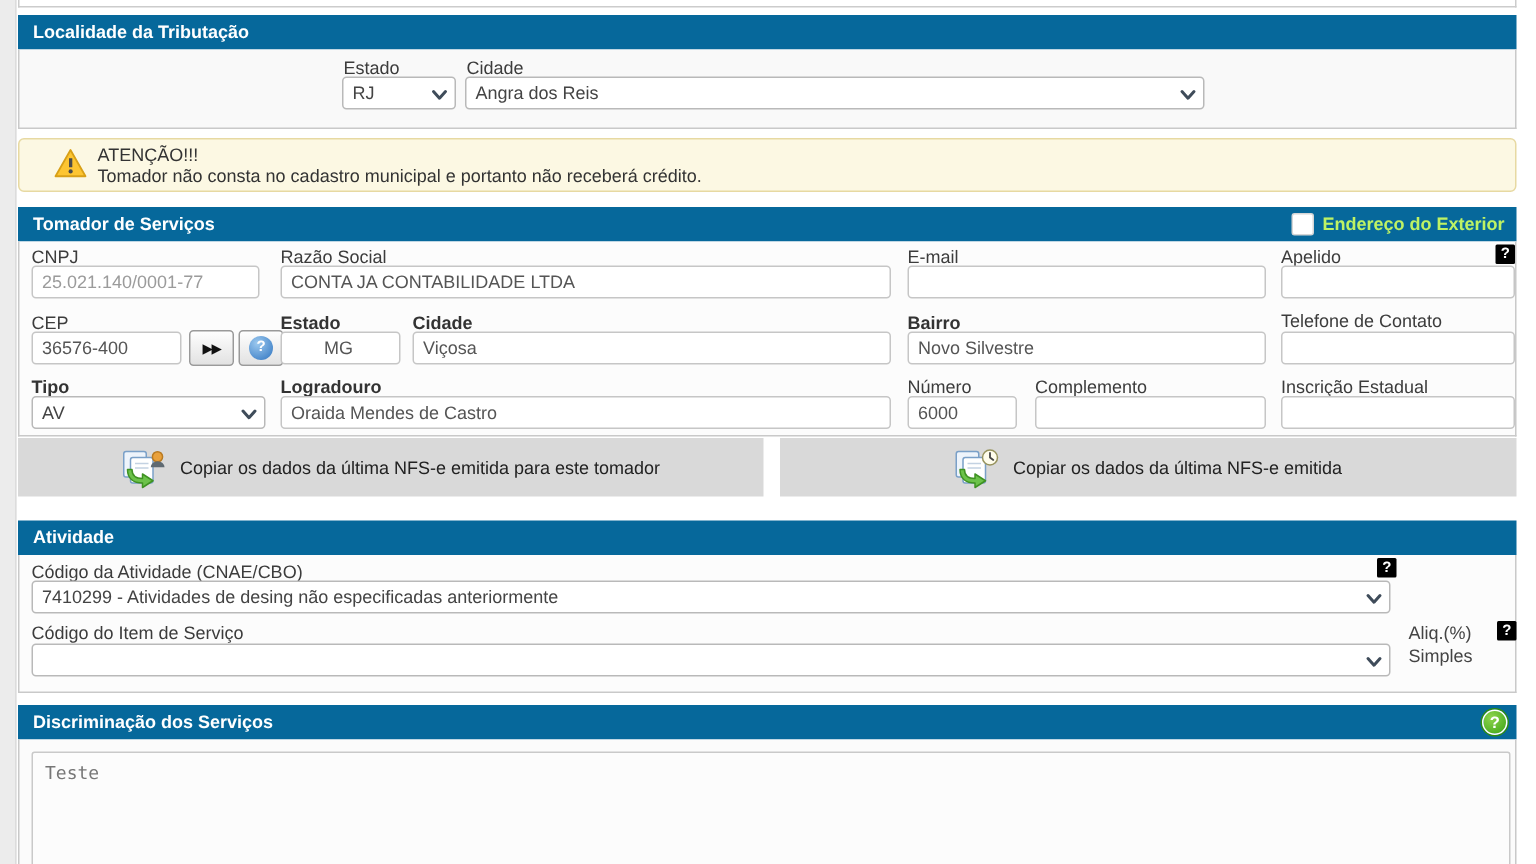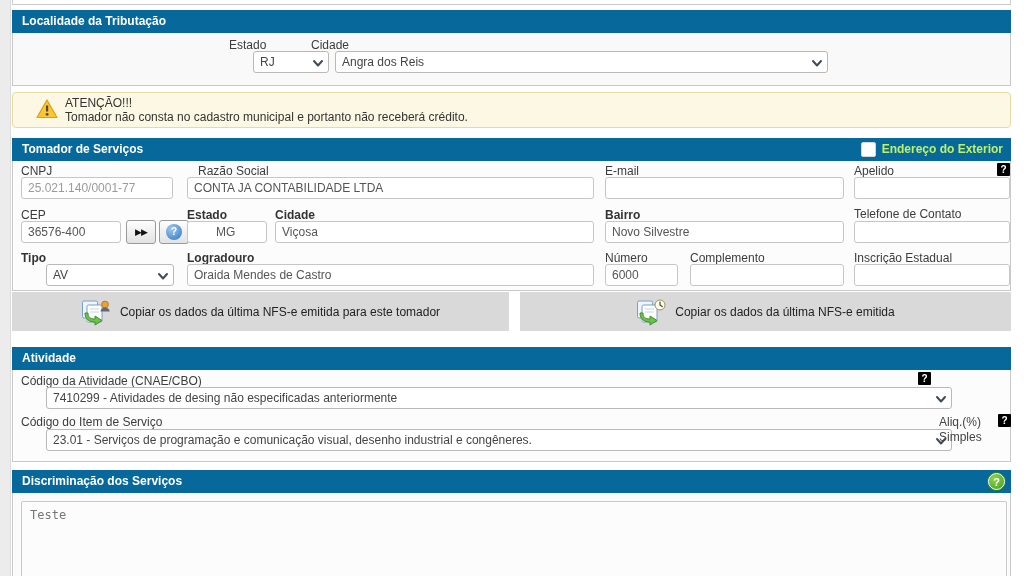--- a/index.html
+++ b/index.html
@@ -10,21 +10,21 @@
   .sec-h{position:absolute;left:12px;width:999px;height:23px;background:#06689b;color:#fff;
          font-size:12px;font-weight:bold;line-height:23px;padding-left:10px;box-sizing:border-box;}
   .panel{position:absolute;left:12px;width:999px;background:#fbfbfb;border:1px solid #c9c9c9;border-top:none;box-sizing:border-box;}
   .lbl{position:absolute;font-size:12px;color:#3c3c3c;white-space:nowrap;}
   .lbl.b{font-weight:bold;color:#333;}
   .tfield{position:absolute;height:22px;border:1px solid #c6c6c6;border-radius:3px;background:#fff;
           font-family:"Liberation Sans",sans-serif;font-size:12px;color:#555;padding:0 6px;box-sizing:border-box;outline:none;}
   .tfield.dim{color:#9b9b9b;}
   .sel{position:absolute;height:22px;background:#fff;border:1px solid #b9b9b9;border-radius:3px;
        font-size:12px;color:#444;line-height:20px;padding:0 20px 0 6px;box-sizing:border-box;cursor:pointer;
-       white-space:nowrap;overflow:hidden;margin-left:25px;}
+       white-space:nowrap;overflow:hidden;}
   .chev{position:absolute;right:4px;top:5px;width:12px;height:12px;}
   .help-black{position:absolute;width:13px;height:13px;background:#000;color:#fff;font-size:10px;font-weight:bold;
               line-height:13px;text-align:center;border-radius:1px;cursor:pointer;}
   .warnbox{position:absolute;left:12px;top:92px;width:997px;height:34px;background:#fcf8e3;
            border:1px solid #e7d9a2;border-radius:4px;}
   .warn-title{position:absolute;left:52px;top:3px;font-size:12px;color:#333;}
   .warn-msg{position:absolute;left:52px;top:17px;font-size:12px;color:#333;}
   .cb{position:absolute;width:13px;height:13px;background:#fff;border:1px solid #d6d6d6;border-radius:2px;cursor:pointer;}
   .hdr-right{position:absolute;right:8px;top:0;height:23px;display:flex;align-items:center;gap:6px;}
   .hdr-right .cb{position:static;}
@@ -86,21 +86,21 @@
     <span>Tomador de Serviços</span>
     <div class="hdr-right">
       <div class="cb"></div>
       <span>Endereço do Exterior</span>
     </div>
   </div>
   <div class="panel" style="top:161px;height:130px;background:#fcfcfc">
 
     <div class="lbl" style="left:8px;top:3px">CNPJ</div>
     <input class="tfield dim" style="left: 8px; top: 16px; width: 152px;" value="25.021.140/0001-77">
-    <div class="lbl" style="left:185px;top:3px">Razão Social</div>
+    <div class="lbl" style="left:174px;top:3px">Razão Social</div>
     <input class="tfield" style="left: 174px; top: 16px; width: 407px;" value="CONTA JA CONTABILIDADE LTDA">
     <div class="lbl" style="left:592px;top:3px">E-mail</div>
     <input class="tfield" style="left: 592px; top: 16px; width: 239px;" value="">
     <div class="lbl" style="left:841px;top:3px">Apelido</div>
     <div class="help-black" style="left:984px;top:2px">?</div>
     <input class="tfield" style="left: 841px; top: 16px; width: 156px;" value="">
 
     <div class="lbl" style="left:8px;top:47px">CEP</div>
     <input class="tfield" style="left: 8px; top: 60px; width: 100px;" value="36576-400">
     <div class="mini-btn" style="left:113px;top:59px">
@@ -112,21 +112,21 @@
     <div class="lbl b" style="left:174px;top:47px">Estado</div>
     <input class="tfield" style="left: 174px; top: 60px; width: 80px; padding-left: 28px;" value="MG">
     <div class="lbl b" style="left:262px;top:47px">Cidade</div>
     <input class="tfield" style="left: 262px; top: 60px; width: 319px;" value="Viçosa">
     <div class="lbl b" style="left:592px;top:47px">Bairro</div>
     <input class="tfield" style="left: 592px; top: 60px; width: 239px;" value="Novo Silvestre">
     <div class="lbl" style="left:841px;top:46px">Telefone de Contato</div>
     <input class="tfield" style="left: 841px; top: 60px; width: 156px;" value="">
 
     <div class="lbl b" style="left:8px;top:90px">Tipo</div>
-    <div class="sel" style="left:8px;top:103px;width:128px">
+    <div class="sel" style="left:8px;top:103px;width:156px">
       <span>AV</span>
       <svg class="chev" viewBox="0 0 12 12">
           <polyline points="2,4 6,8.5 10,4" fill="none" stroke="#3f4c5a" stroke-width="2" stroke-linecap="round" stroke-linejoin="round"></polyline>
         </svg>
     </div>
     <div class="lbl b" style="left:174px;top:90px">Logradouro</div>
     <input class="tfield" style="left: 174px; top: 103px; width: 407px;" value="Oraida Mendes de Castro">
     <div class="lbl" style="left:592px;top:90px">Número</div>
     <input class="tfield" style="left: 592px; top: 103px; width: 73px;" value="6000">
     <div class="lbl" style="left:677px;top:90px">Complemento</div>
@@ -167,21 +167,20 @@
     <div class="lbl" style="left:8px;top:4px">Código da Atividade (CNAE/CBO)</div>
     <div class="help-black" style="left:905px;top:2px">?</div>
     <div class="sel" style="left:8px;top:17px;width:906px">
       <span>7410299 - Atividades de desing não especificadas anteriormente</span>
       <svg class="chev" viewBox="0 0 12 12">
           <polyline points="2,4 6,8.5 10,4" fill="none" stroke="#3f4c5a" stroke-width="2" stroke-linecap="round" stroke-linejoin="round"></polyline>
         </svg>
     </div>
     <div class="lbl" style="left:8px;top:45px">Código do Item de Serviço</div>
     <div class="sel" style="left:8px;top:59px;width:906px">
-      <span>23.01 - Serviços de programação e comunicação visual, desenho industrial e congêneres.</span>
       <svg class="chev" viewBox="0 0 12 12">
           <polyline points="2,4 6,8.5 10,4" fill="none" stroke="#3f4c5a" stroke-width="2" stroke-linecap="round" stroke-linejoin="round"></polyline>
         </svg>
     </div>
     <div class="aliq" style="left:926px;top:45px">Aliq.(%)</div>
     <div class="aliq" style="left:926px;top:60px">Simples</div>
     <div class="help-black" style="left:985px;top:44px">?</div>
   </div>
 
   <div class="sec-h" style="top:470px">

